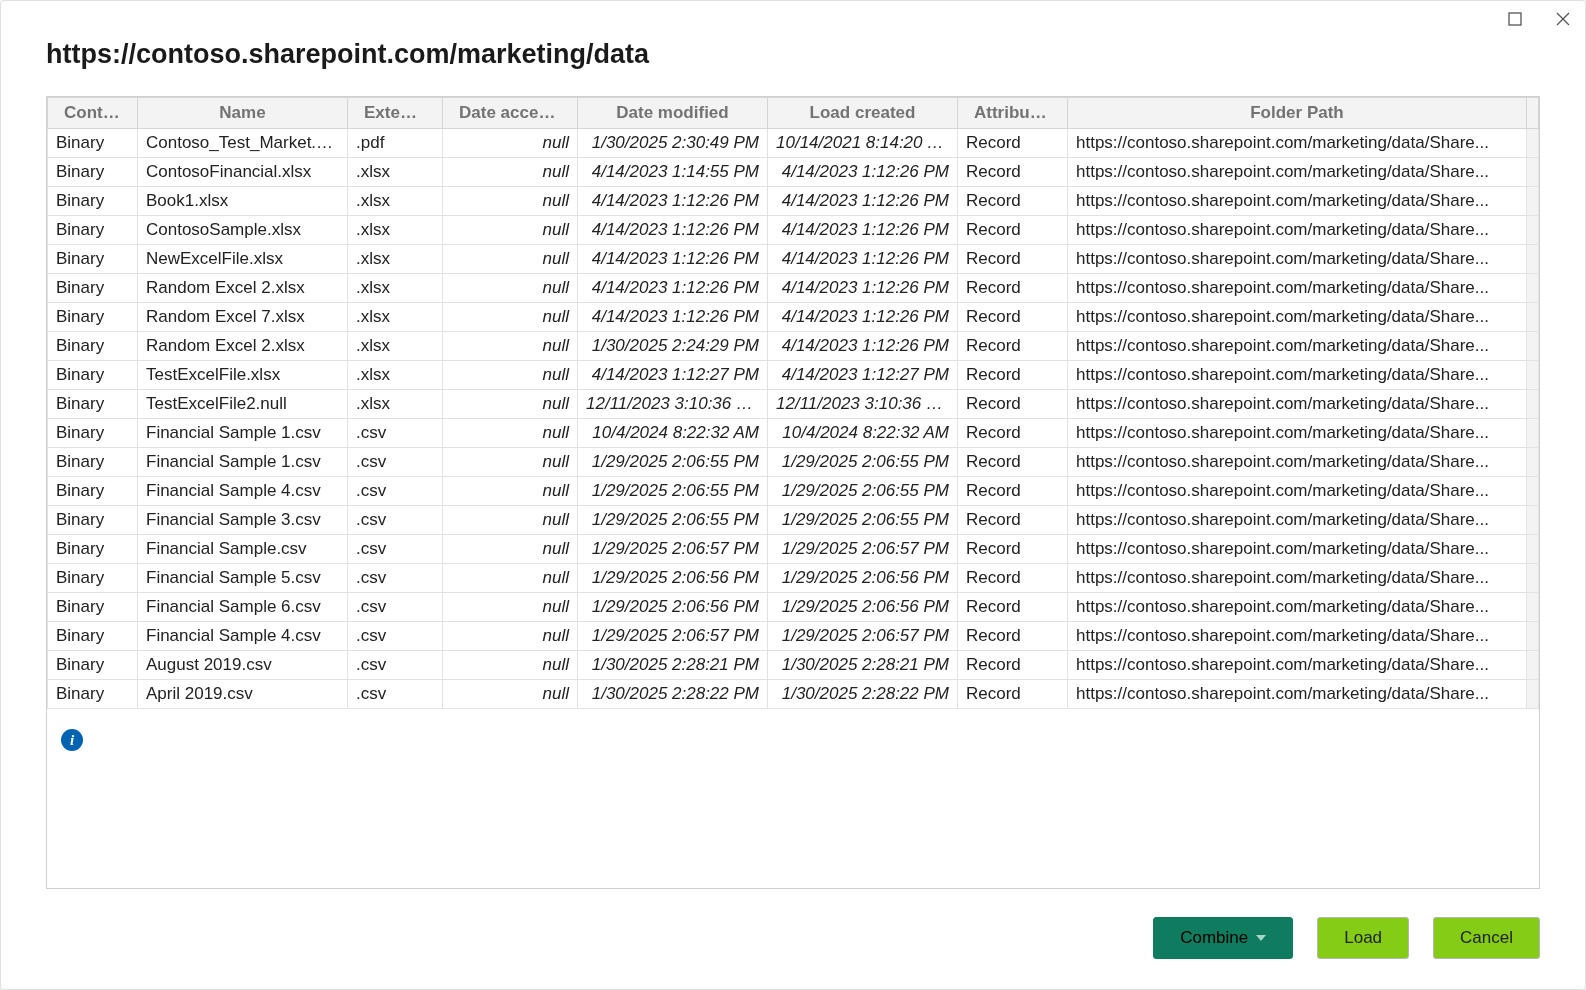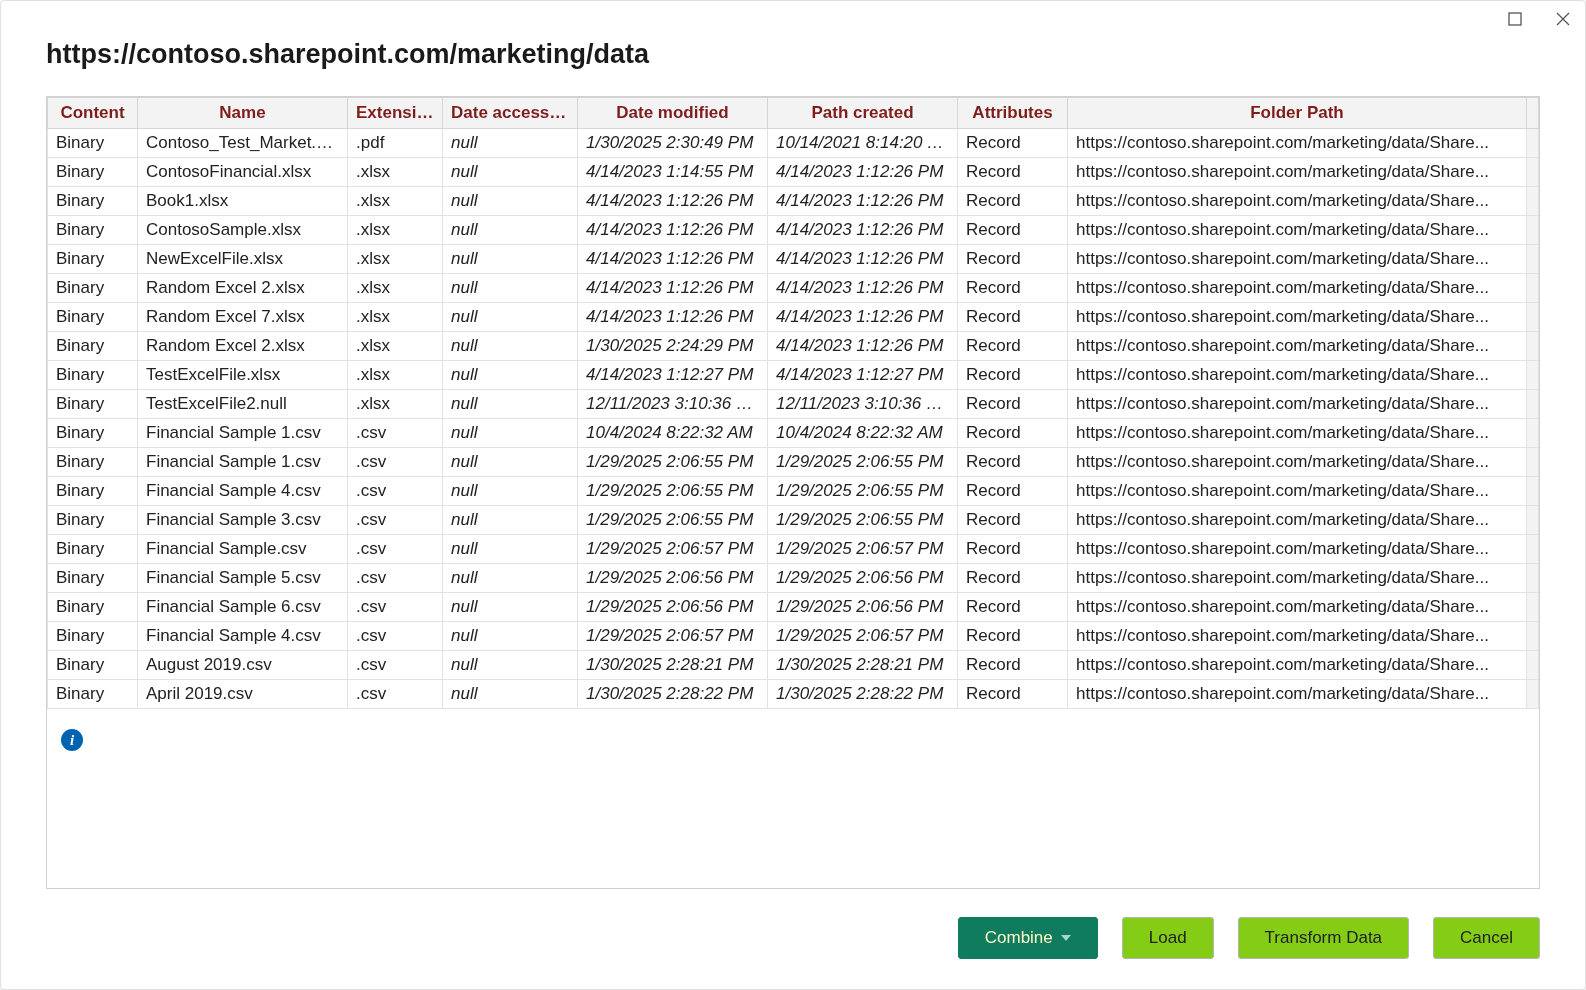--- a/index.html
+++ b/index.html
@@ -41,41 +41,41 @@
   }
   table {
     border-collapse: collapse;
     width: 100%;
     font-size: 17px;
     table-layout: fixed;
   }
   th {
     background: #f3f3f3;
     font-weight: 600;
-    color: #7f1d1d;
+    color: #737373;
     border: 1px solid #d5d5d5;
-    padding: 5px 8px;
+    padding: 5px 16px;
     text-align: center;
     height: 30px;
     overflow: hidden;
     white-space: nowrap;
     text-overflow: ellipsis;
   }
   td {
     border: 1px solid #e2e2e2;
     padding: 3px 8px;
     height: 29px;
     color: #222;
     overflow: hidden;
     white-space: nowrap;
     text-overflow: ellipsis;
     font-size: 17px;
   }
   td.italic { font-style: italic; }
-  td.right { }
+  td.right { text-align: right; }
   col.c-content   { width: 90px; }
   col.c-name      { width: 210px; }
   col.c-ext       { width: 95px; }
   col.c-accessed  { width: 135px; }
   col.c-modified  { width: 190px; }
   col.c-created   { width: 190px; }
   col.c-attr      { width: 110px; }
   col.c-path      {  }
   col.c-scroll    { width: 12px; }
 
@@ -108,21 +108,21 @@
     font-size: 17px;
     color: #222;
     cursor: pointer;
     display: flex;
     align-items: center;
     gap: 8px;
   }
   .btn.primary {
     background: #0f7b5f;
     border-color: #0f7b5f;
-    color: #fef9c3;
+    color: #000000;
   }
   .btn .caret {
     width: 0; height: 0; border-left:5px solid transparent; border-right:5px solid transparent;
     border-top:6px solid #a8d5c6;
   }
   .scroll-head { background:#f3f3f3; border:1px solid #d5d5d5; }
 </style>
 </head>
 <body>
 
@@ -156,21 +156,21 @@
           <col class="c-path">
           <col class="c-scroll">
       </colgroup>
       <thead>
         <tr>
           <th>Content</th>
           <th>Name</th>
           <th>Extension</th>
           <th>Date accessed</th>
           <th>Date modified</th>
-          <th>Path created</th>
+          <th>Load created</th>
           <th>Attributes</th>
           <th>Folder Path</th>
           <th class="scroll-head"></th>
         </tr>
       </thead>
       <tbody id="tbody">
           <tr>
             <td>Binary</td>
             <td>Contoso_Test_Market.pdf</td>
             <td>.pdf</td>
@@ -401,19 +401,16 @@
 
   <div class="footer">
     <button class="btn primary">
       <span>Combine</span>
       <span class="caret"></span>
     </button>
     <button class="btn">
       <span>Load</span>
     </button>
     <button class="btn">
-      <span>Transform Data</span>
-    </button>
-    <button class="btn">
       <span>Cancel</span>
     </button>
   </div>
 </div>
 
 </body></html>

